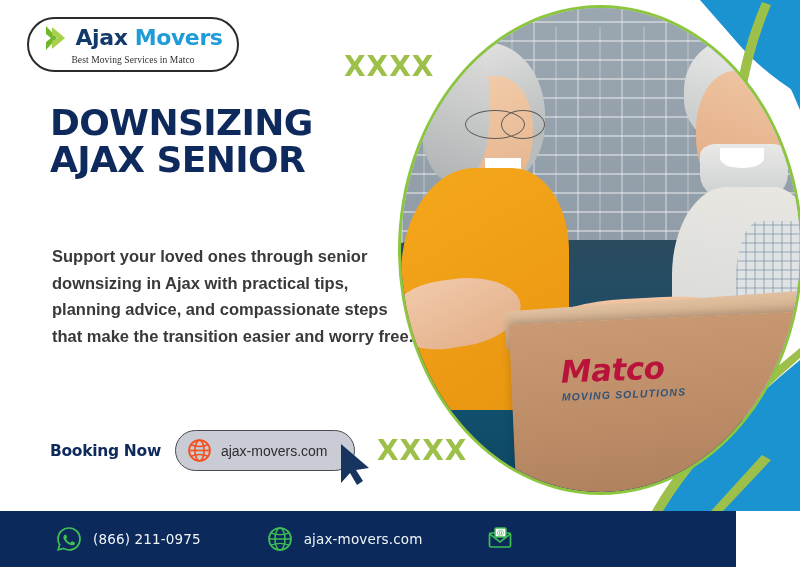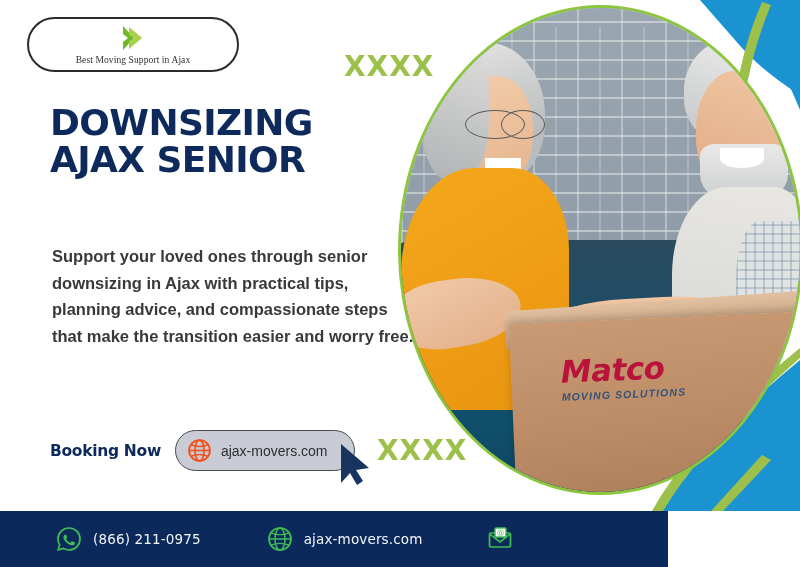--- a/index.html
+++ b/index.html
@@ -303,21 +303,21 @@
     font-size:28px;
     letter-spacing:1px;
     color:#9cc04a;
     z-index:5;
   }
 
   
   .footer {
     position:absolute;
     left:0; bottom:0;
-    width:668px; height:56px;
+    width:736px; height:56px;
     background:#0b2a5b;
     display:flex;
     align-items:center;
     z-index:10;
   }
   .f-item {
     display:flex;
     align-items:center;
     gap:11px;
     color:#ffffff;
@@ -384,22 +384,23 @@
       </div>
     </div>
   </div>
 
   <div class="logo-badge">
     <div class="logo-row">
       <svg class="logo-mark" viewBox="0 0 26 28">
         <path d="M3,2 L14,14 L3,26 L3,18 L8,14 L3,10 Z" fill="#6eb82a"></path>
         <path d="M9,3 L22,14 L9,25 L9,17 L15,14 L9,11 Z" fill="#a8d04a"></path>
       </svg>
-    </div>
-    <div class="logo-tag">Best Moving Support in Ajax</div>
+      <div class="logo-text"><span class="logo-ajax">Ajax</span> <span class="logo-movers">Movers</span></div>
+    </div>
+    <div class="logo-tag">Best Moving Services in Matco</div>
   </div>
 
   <div class="headline">
     <div class="ln">DOWNSIZING</div>
     <div class="ln">AJAX SENIOR</div>
   </div>
 
   <p class="body-copy">Support your loved ones through senior downsizing in Ajax with practical tips, planning advice, and compassionate steps that make the transition easier and worry free.</p>
 
   <div class="x-top">XXXX</div>

